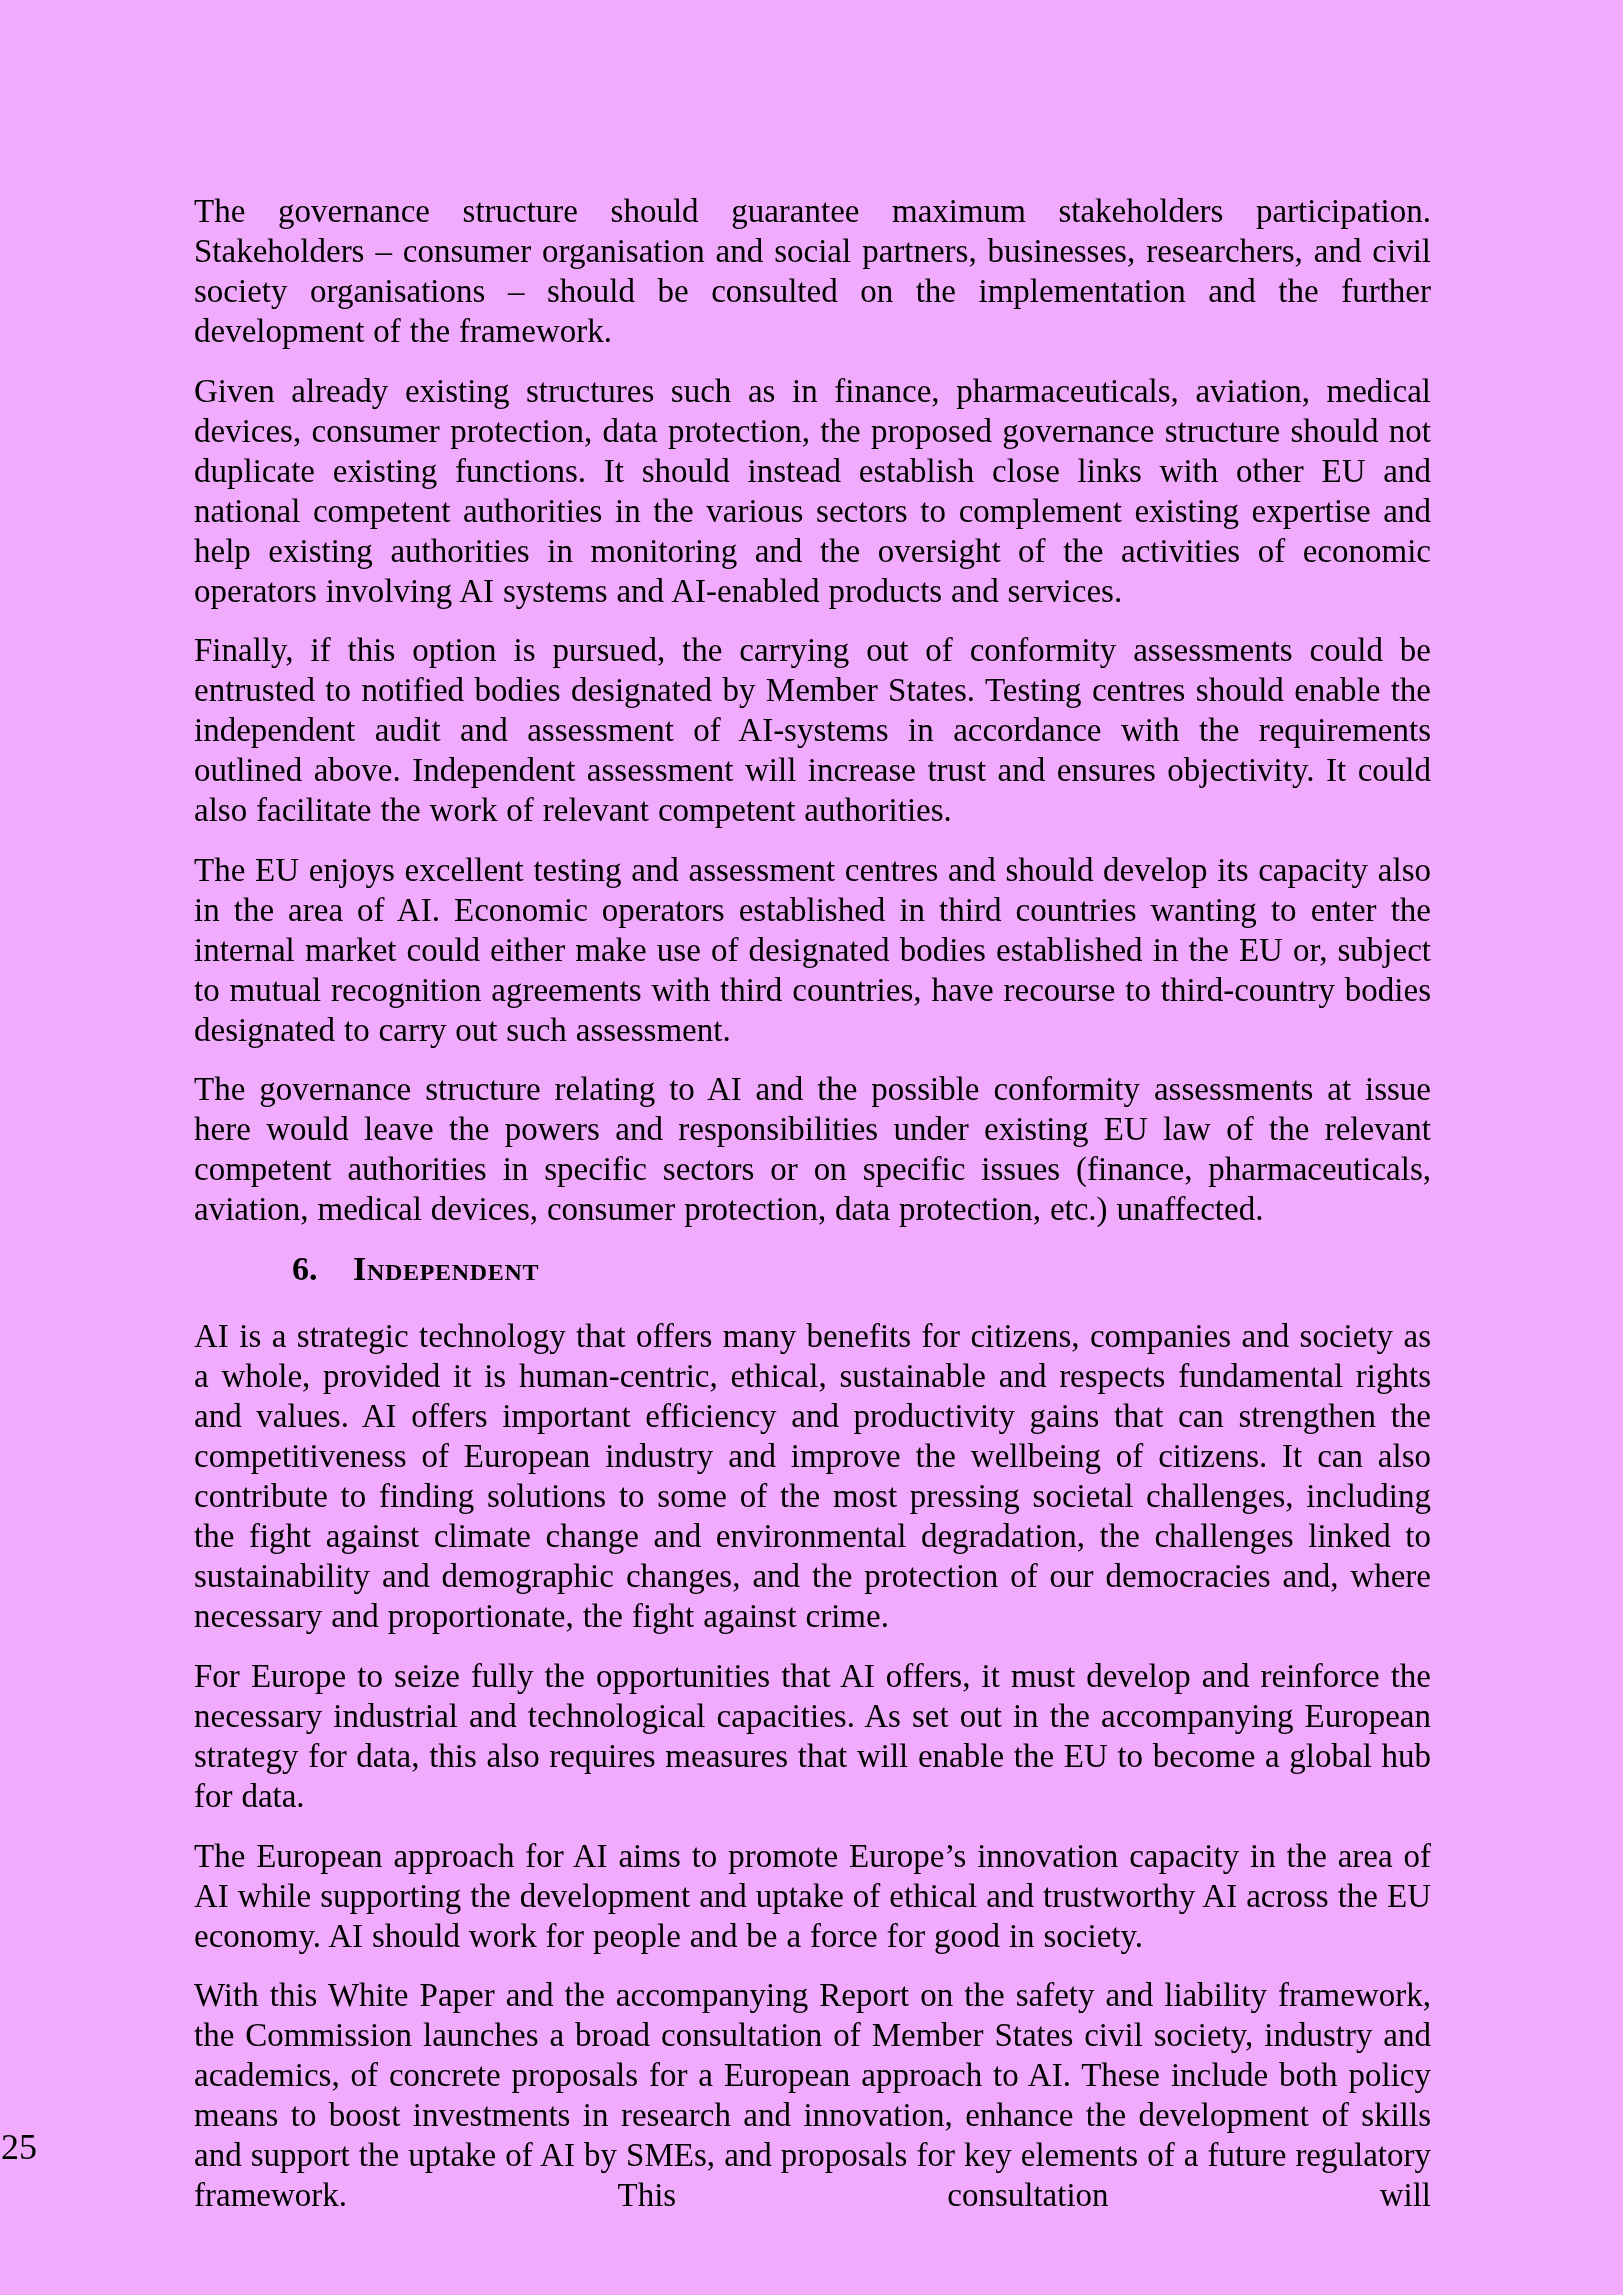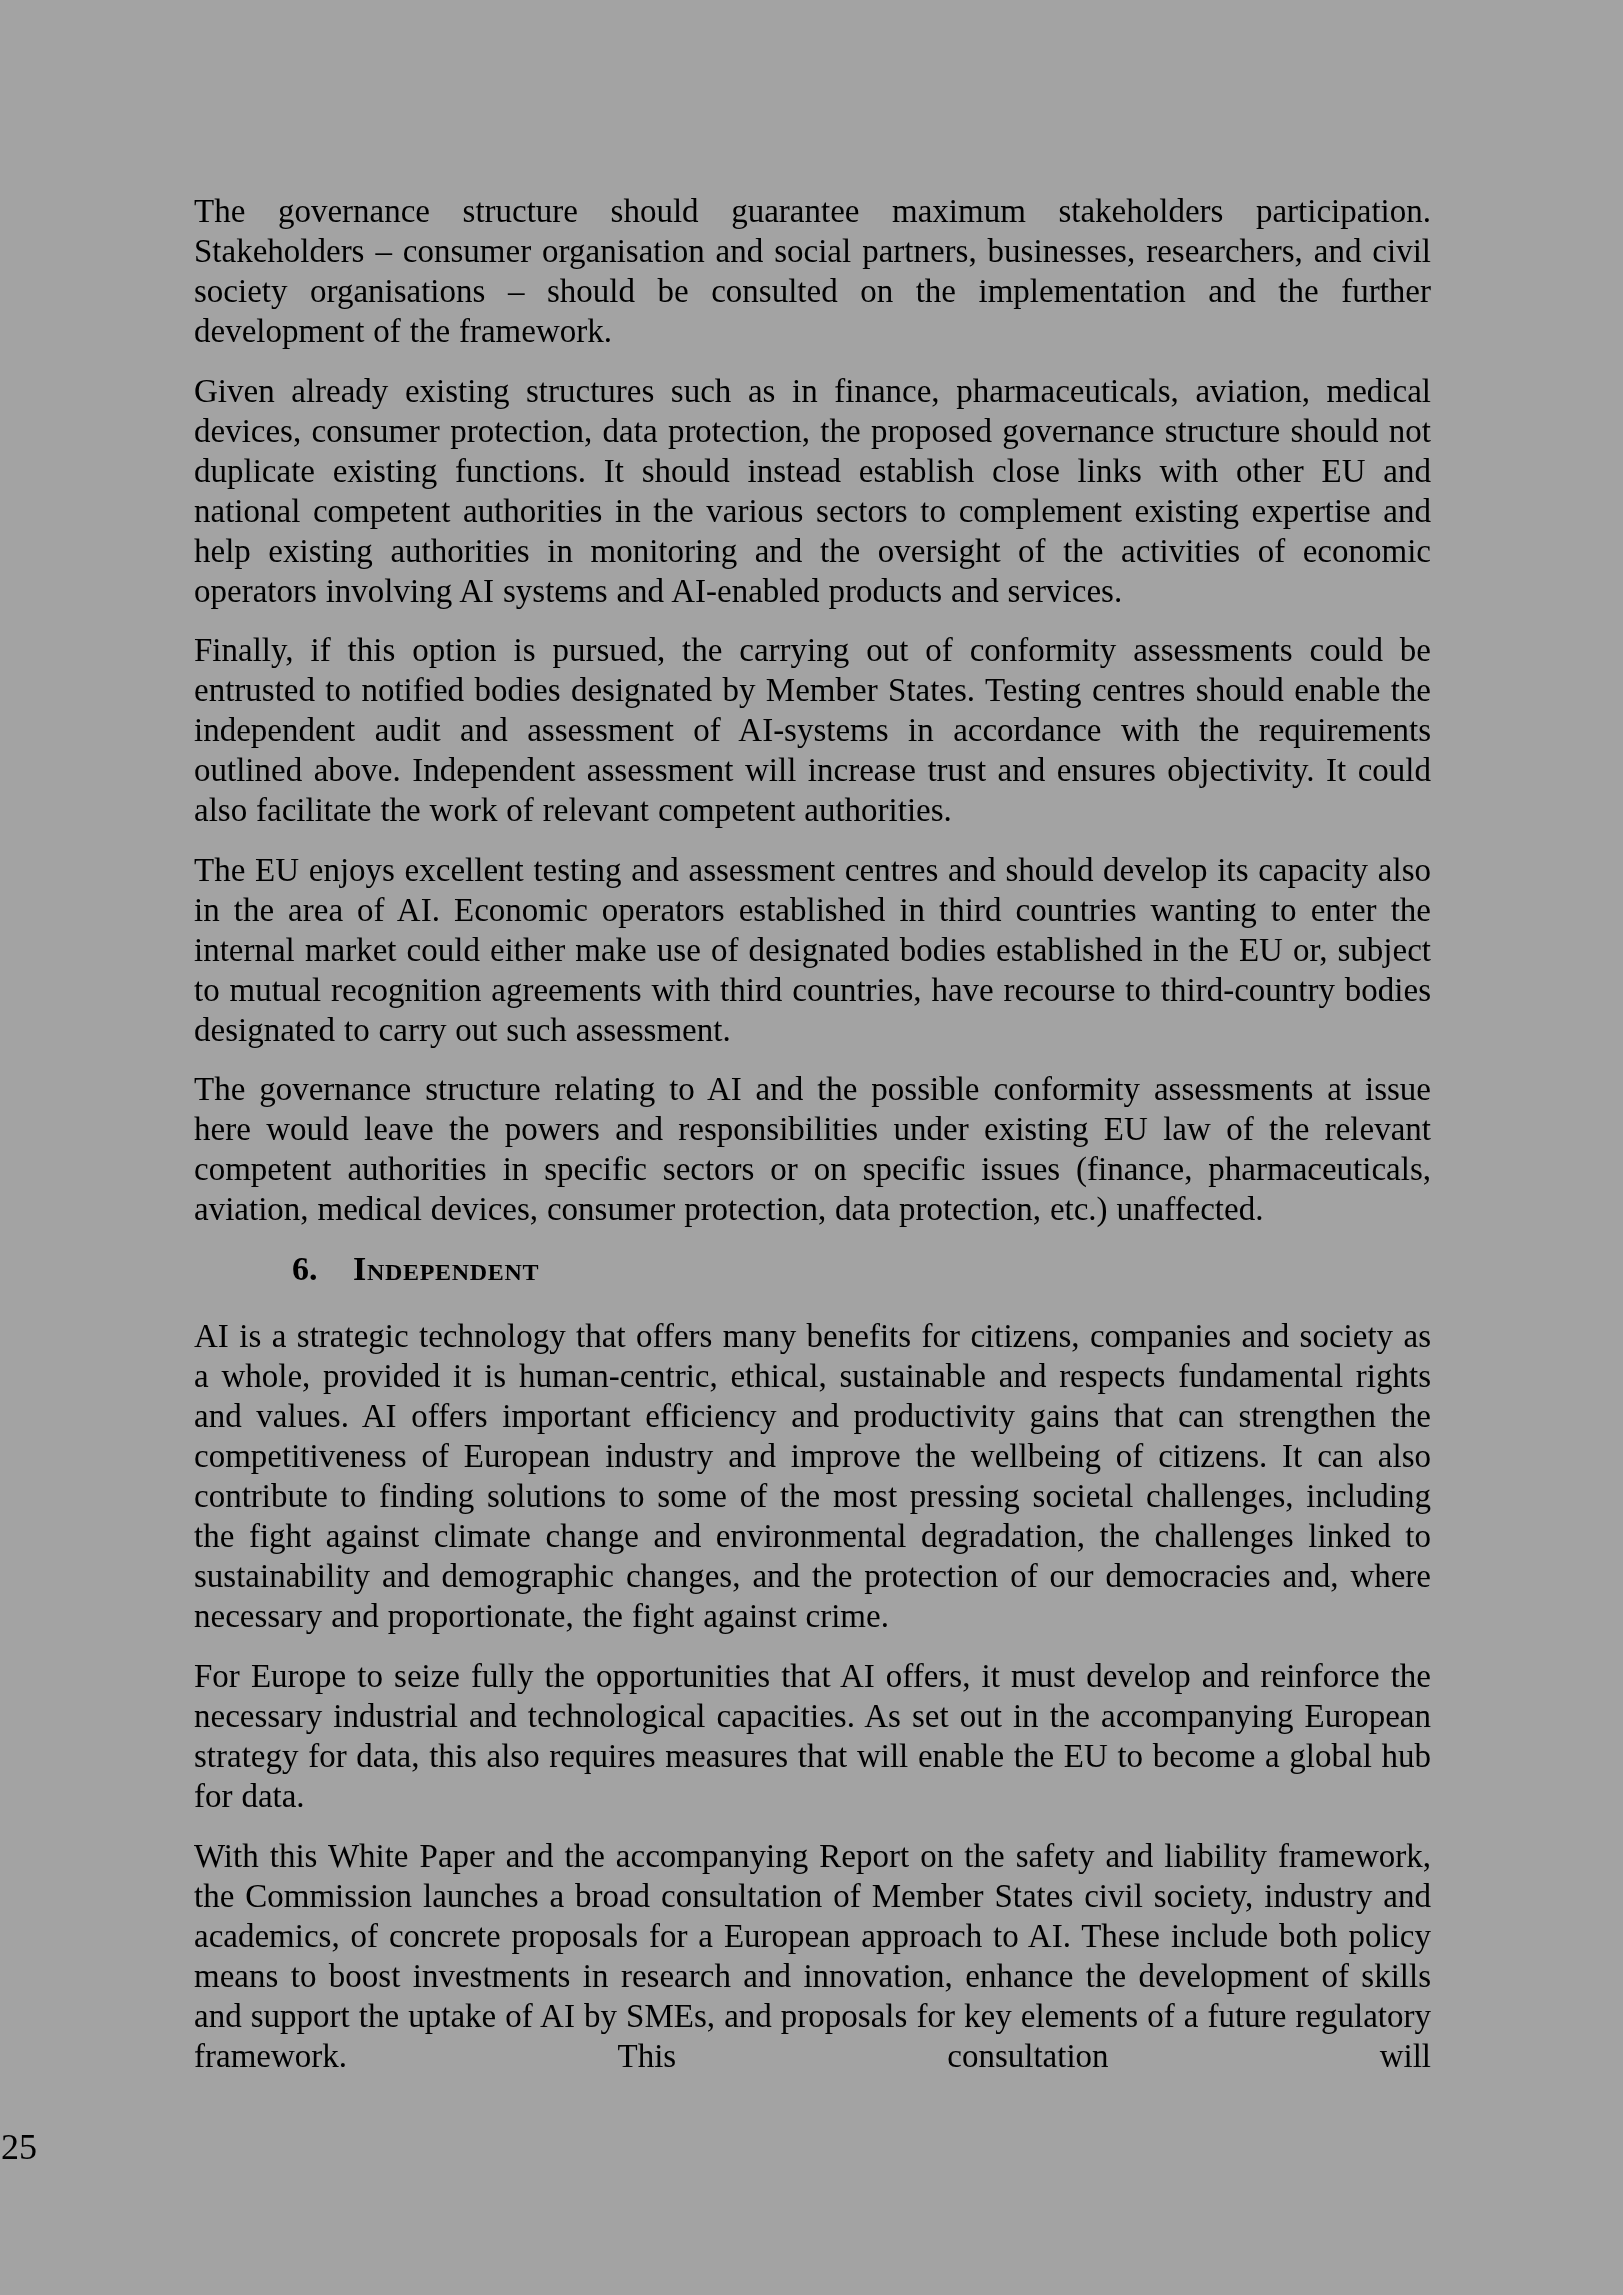--- a/index.html
+++ b/index.html
@@ -5,21 +5,21 @@
 <style>
   html, body {
     margin: 0;
     padding: 0;
     background: #ffffff;
   }
   .page {
     position: relative;
     width: 1623px;
     height: 2295px;
-    background: #a3a3a3;
+    background: #f0abfc;
     color: #000000;
     font-family: "Liberation Serif", serif;
     overflow: hidden;
   }
   .content {
     position: absolute;
     left: 194px;
     top: 191px;
     width: 1237px;
   }
@@ -67,18 +67,19 @@
     <p class="body-par">The governance structure should guarantee maximum stakeholders participation. Stakeholders – consumer organisation and social partners, businesses, researchers, and civil society organisations – should be consulted on the implementation and the further development of the framework.</p>
     <p class="body-par">Given already existing structures such as in finance, pharmaceuticals, aviation, medical devices, consumer protection, data protection, the proposed governance structure should not duplicate existing functions. It should instead establish close links with other EU and national competent authorities in the various sectors to complement existing expertise and help existing authorities in monitoring and the oversight of the activities of economic operators involving AI systems and AI-enabled products and services.</p>
     <p class="body-par">Finally, if this option is pursued, the carrying out of conformity assessments could be entrusted to notified bodies designated by Member States. Testing centres should enable the independent audit and assessment of AI-systems in accordance with the requirements outlined above. Independent assessment will increase trust and ensures objectivity. It could also facilitate the work of relevant competent authorities.</p>
     <p class="body-par">The EU enjoys excellent testing and assessment centres and should develop its capacity also in the area of AI. Economic operators established in third countries wanting to enter the internal market could either make use of designated bodies established in the EU or, subject to mutual recognition agreements with third countries, have recourse to third-country bodies designated to carry out such assessment.</p>
     <p class="body-par">The governance structure relating to AI and the possible conformity assessments at issue here would leave the powers and responsibilities under existing EU law of the relevant competent authorities in specific sectors or on specific issues (finance, pharmaceuticals, aviation, medical devices, consumer protection, data protection, etc.) unaffected.</p>
 
     <h2 class="heading"><span class="h-num">6.</span><span class="h-label">Independent</span></h2>
 
     <p class="body-par">AI is a strategic technology that offers many benefits for citizens, companies and society as a whole, provided it is human-centric, ethical, sustainable and respects fundamental rights and values. AI offers important efficiency and productivity gains that can strengthen the competitiveness of European industry and improve the wellbeing of citizens. It can also contribute to finding solutions to some of the most pressing societal challenges, including the fight against climate change and environmental degradation, the challenges linked to sustainability and demographic changes, and the protection of our democracies and, where necessary and proportionate, the fight against crime.</p>
     <p class="body-par">For Europe to seize fully the opportunities that AI offers, it must develop and reinforce the necessary industrial and technological capacities. As set out in the accompanying European strategy for data, this also requires measures that will enable the EU to become a global hub for data.</p>
+    <p class="body-par">The European approach for AI aims to promote Europe’s innovation capacity in the area of AI while supporting the development and uptake of ethical and trustworthy AI across the EU economy. AI should work for people and be a force for good in society.</p>
     <p class="body-par continued">With this White Paper and the accompanying Report on the safety and liability framework, the Commission launches a broad consultation of Member States civil society, industry and academics, of concrete proposals for a European approach to AI. These include both policy means to boost investments in research and innovation, enhance the development of skills and support the uptake of AI by SMEs, and proposals for key elements of a future regulatory framework. This consultation will</p>
   </main>
 
   <footer class="page-number">25</footer>
 </div>
 
 
 </body></html>

